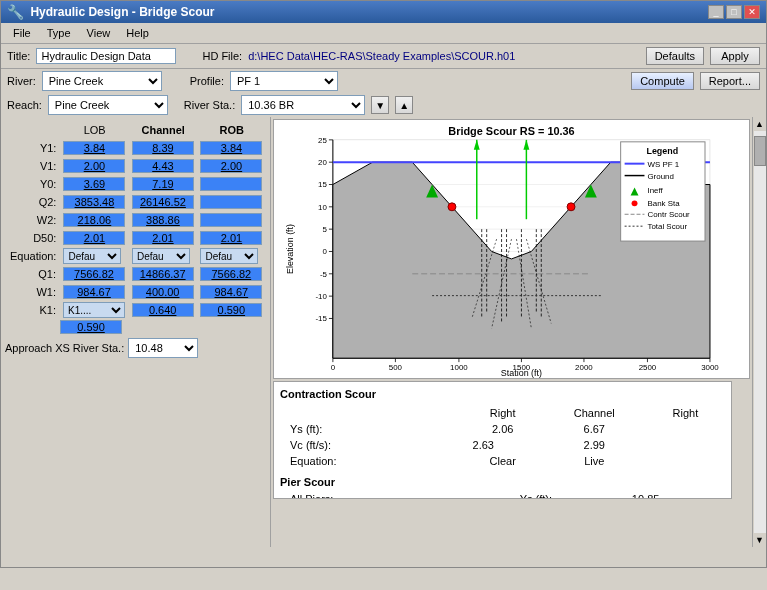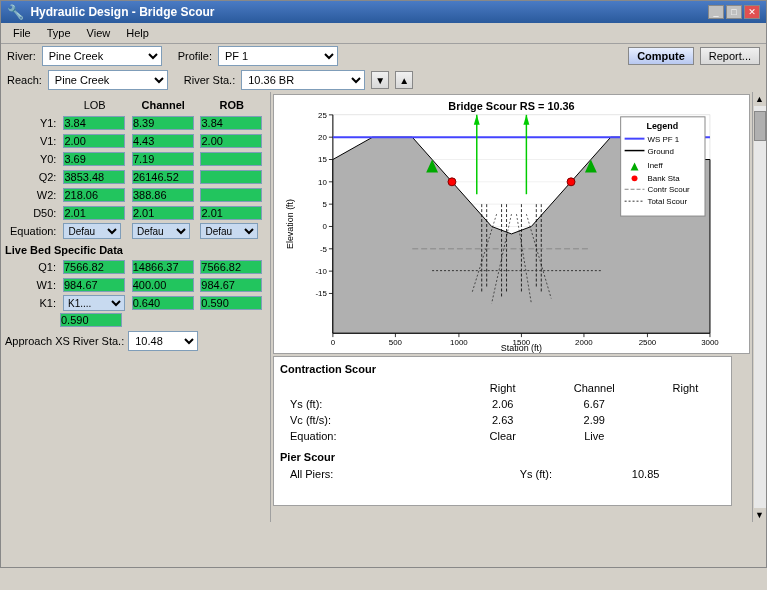--- a/index.html
+++ b/index.html
@@ -117,24 +117,26 @@
     .data-table td {
       padding: 1px 3px;
       height: 18px;
     }
     .data-table td.label-cell {
       width: 55px;
       text-align: right;
       padding-right: 4px;
     }
     .data-cell {
-      background: #22c55e;
+      background: #3b82f6;
       border: 1px solid #7f9db9;
       width: 62px;
-      font-size: 11px;
+      text-align: center;
+      font-size: 11px;
+      text-decoration: underline;
     }
     select.data-select {
       background: #c8daf0;
       border: 1px solid #7f9db9;
       font-size: 10px;
       width: 58px;
       height: 16px;
     }
 
     .section-header {
@@ -160,21 +162,21 @@
     .chart-area {
       flex: 1;
       background: white;
       border: 1px solid #a0a0a0;
       margin: 2px;
       position: relative;
       overflow: hidden;
     }
 
     .bottom-panel {
-      height: 150px;
+      height: 118px;
       border-top: 1px solid #a0a0a0;
       background: white;
       margin: 0 20px 2px 2px;
       border: 1px solid #a0a0a0;
       padding: 6px;
       overflow-y: auto;
       font-size: 11px;
     }
 
     .scour-table {
@@ -216,32 +218,40 @@
     </div>
   </div>
 
   <div class="menu-bar">
     <div class="menu-item">File</div>
     <div class="menu-item">Type</div>
     <div class="menu-item">View</div>
     <div class="menu-item">Help</div>
   </div>
 
+  <div class="toolbar-row">
+    <span class="toolbar-label">Title:</span>
+    <input type="text" class="toolbar-input" style="width: 140px;" value="Hydraulic Design Data">
+    <span class="toolbar-label" style="margin-left:20px;">HD File:</span>
+    <span class="toolbar-label" style="color:#000080; flex:1;">d:\HEC Data\HEC-RAS\Steady Examples\SCOUR.h01</span>
+    <button class="toolbar-btn">Defaults</button>
+    <button class="toolbar-btn">Apply</button>
+  </div>
 
   <div class="row2">
     <span>River:</span>
     <select class="combo" style="width:120px;">
       <option>Pine Creek</option>
     </select>
-    <span style="margin-left:10px;">Profile:</span>
-    <select class="combo" style="width:120px;">
+    <span style="margin-left:22px;">Profile:</span>
+    <select class="combo" style="width:108px;">
       <option>PF 1</option>
     </select>
     <div style="flex:1;"></div>
-    <button class="toolbar-btn" style="background:linear-gradient(to bottom,#e8f0ff,#b8c8f0); font-weight:bold;margin-left:44px;">Compute</button>
+    <button class="toolbar-btn" style="background:linear-gradient(to bottom,#e8f0ff,#b8c8f0); font-weight:normal;margin-left:44px;">Compute</button>
     <button class="toolbar-btn">Report...</button>
   </div>
 
   <div class="row3">
     <span>Reach:</span>
     <select class="combo" style="width:120px;">
       <option>Pine Creek</option>
     </select>
     <span style="margin-left:10px;">River Sta.:</span>
     <select class="combo" style="width:124px;">
@@ -316,21 +326,20 @@
             </td>
             <td>
               <select class="data-select">
                 <option>Defau</option>
               </select>
             </td>
           </tr>
         </tbody>
       </table>
 
-      <div class="section-header">Live Bed Specific Data</div>
 
       <table class="data-table">
         <tbody>
           <tr>
             <td class="label-cell">Q1:</td>
             <td><input type="text" class="data-cell" value="7566.82" style=""></td>
             <td><input type="text" class="data-cell" value="14866.37" style=""></td>
             <td><input type="text" class="data-cell" value="7566.82" style=""></td>
           </tr>
           <tr>
@@ -511,21 +520,21 @@
           </thead>
           <tbody>
             <tr>
               <td>Ys (ft):</td>
               <td style="text-align:center;">2.06</td>
               <td style="text-align:center;">6.67</td>
               <td></td>
             </tr>
             <tr>
               <td>Vc (ft/s):</td>
-              <td style="text-align:center;">2.63</td>
+              <td style="text-align:left;">2.63</td>
               <td style="text-align:center;">2.99</td>
               <td></td>
             </tr>
             <tr>
               <td>Equation:</td>
               <td style="text-align:center;">Clear</td>
               <td style="text-align:center;">Live</td>
               <td></td>
             </tr>
           </tbody>

